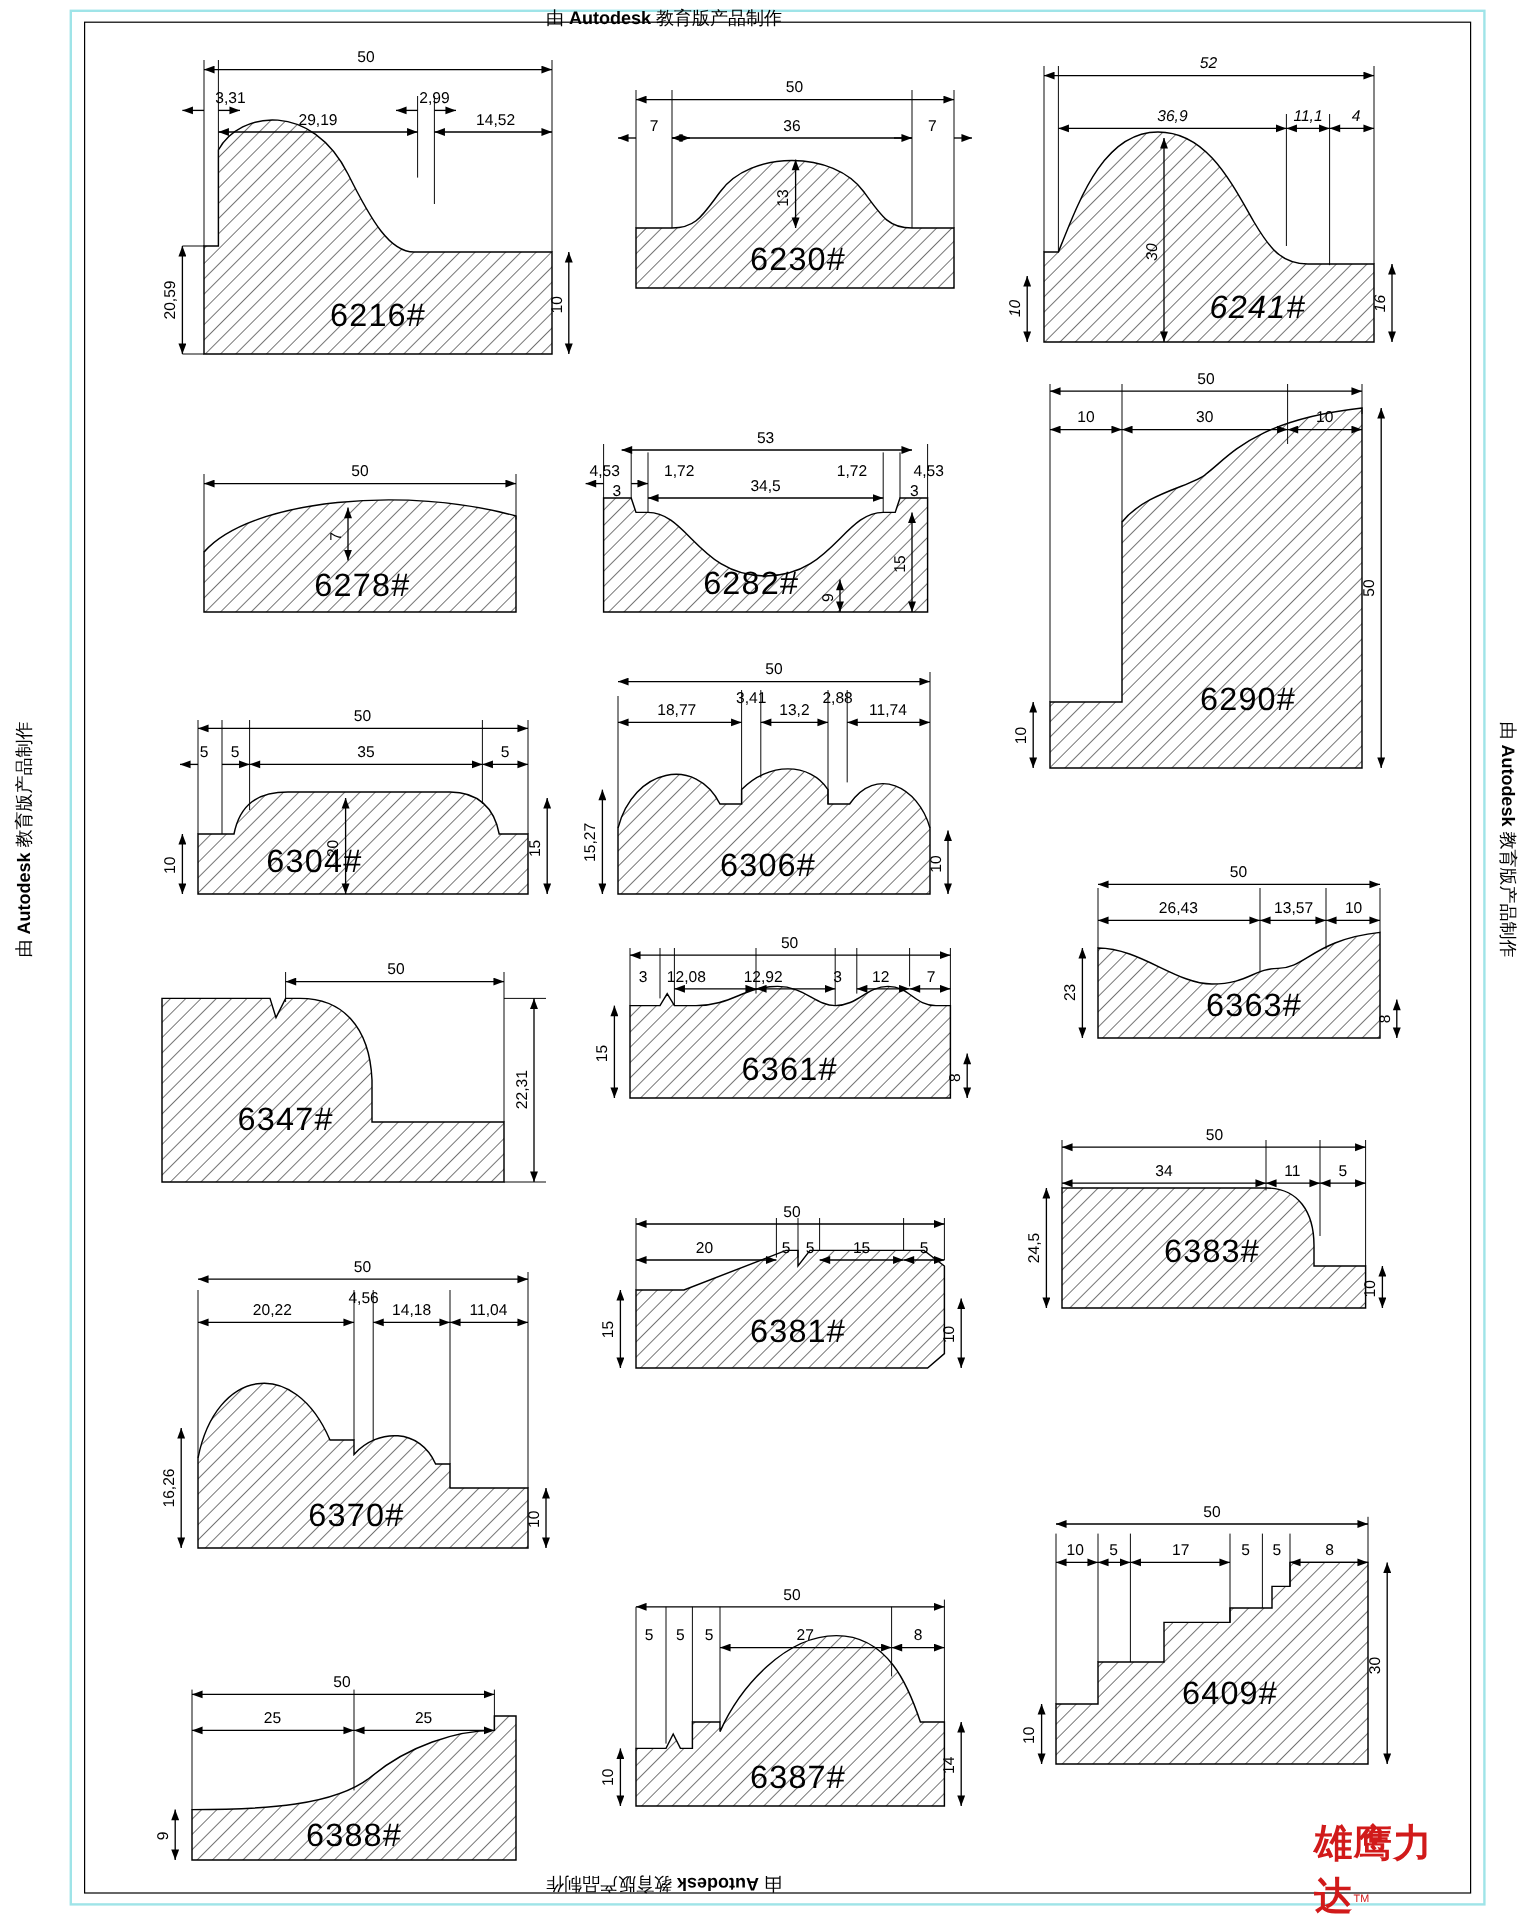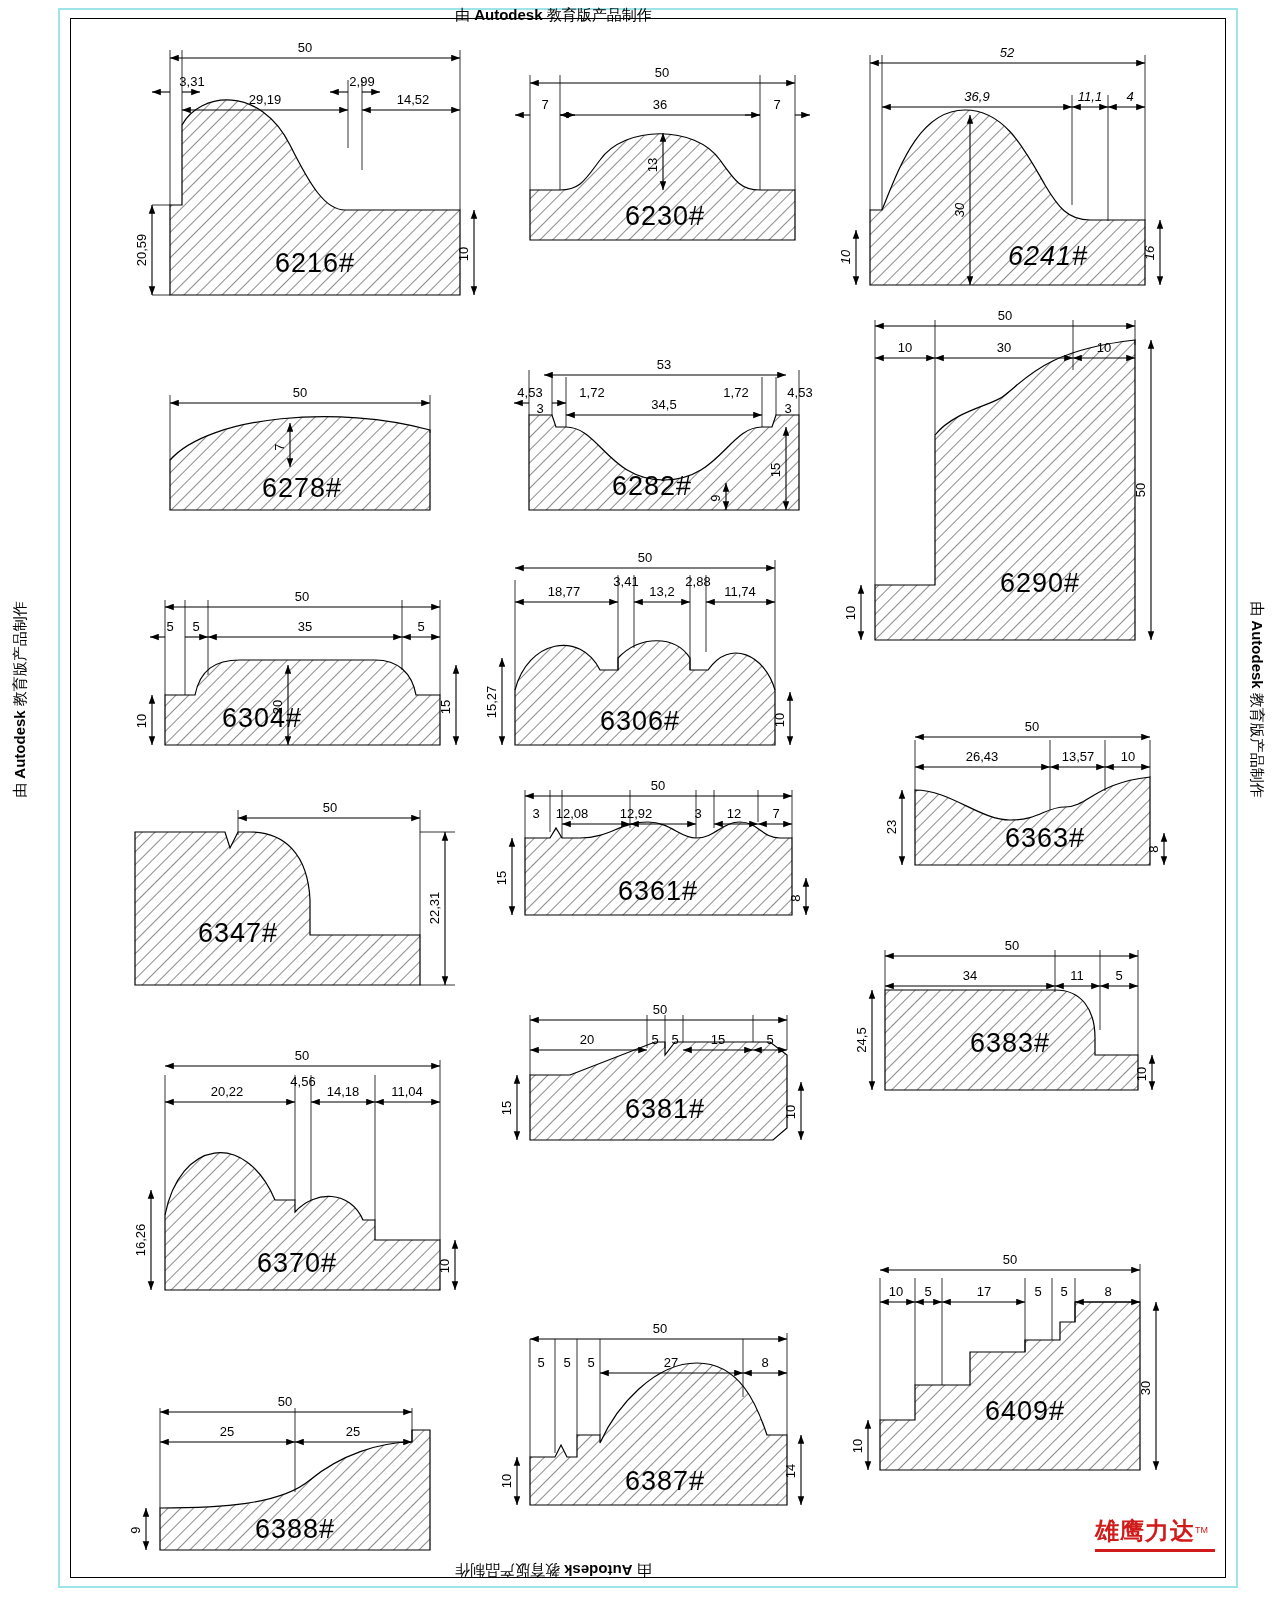--- a/index.html
+++ b/index.html
@@ -18,21 +18,21 @@
   .fig{position:absolute;}
   .fig svg{display:block;overflow:visible;}
   .label{font-family:"Liberation Sans",sans-serif;font-size:27px;fill:#000;letter-spacing:1px;}
   .dim{font-family:"Liberation Sans",sans-serif;font-size:13px;fill:#000;}
   .dimv{font-family:"Liberation Sans",sans-serif;font-size:13px;fill:#000;}
   .ln{stroke:#000;stroke-width:1.1;fill:none;}
   .thin{stroke:#000;stroke-width:0.8;fill:none;}
   .hatch{fill:url(#hatchP);stroke:#000;stroke-width:1.2;}
 
   .logo{position:absolute;left:1095px;top:1515px;width:130px;height:60px;}
-  .logo .cn{font-family:"Liberation Serif",serif;font-size:24px;color:#d11a1a;font-weight:bold;letter-spacing:1px;}
+  .logo .cn{font-family:"Liberation Serif",serif;font-size:32px;color:#d11a1a;font-weight:bold;letter-spacing:1px;}
   .logo .tm{font-size:9px;color:#d11a1a;vertical-align:super;}
   .logo .bar{width:120px;height:3px;background:#d11a1a;margin-top:2px;}
 </style>
 </head>
 <body>
 
 <div class="page">
 
   <div class="border-outer"></div>
   <div class="border-inner"></div>
@@ -156,21 +156,21 @@
       <line class="thin" x1="30" y1="85" x2="30" y2="20"></line>
       <line class="thin" x1="290" y1="58" x2="290" y2="20"></line>
       <line class="ln" x1="30" y1="28" x2="290" y2="28" marker-start="url(#arS)" marker-end="url(#ar)"></line>
       <text class="dim" x="160" y="22" text-anchor="middle">50</text>
       <line class="ln" x1="150" y1="48" x2="150" y2="92" marker-start="url(#arS)" marker-end="url(#ar)"></line>
       <text class="dimv" x="144" y="72" text-anchor="middle" transform="rotate(-90 144 72)">7</text>
       <text class="label" x="162" y="122" text-anchor="middle">6278#</text>
     </svg>
   </div>
 
-  <div class="fig" style="left:504px;top:335px;">
+  <div class="fig" style="left:478px;top:335px;">
     <svg width="330" height="200" viewBox="0 0 330 200">
       <path class="hatch" d="M25,175 L25,80 L48,80 L52,92 L62,92 C95,92 105,145 160,145 C215,145 225,92 258,92 L268,92 L272,80 L295,80 L295,175 Z"></path>
       <line class="thin" x1="25" y1="80" x2="25" y2="35"></line>
       <line class="thin" x1="48" y1="80" x2="48" y2="42"></line>
       <line class="thin" x1="62" y1="92" x2="62" y2="42"></line>
       <line class="thin" x1="258" y1="92" x2="258" y2="42"></line>
       <line class="thin" x1="272" y1="80" x2="272" y2="42"></line>
       <line class="thin" x1="295" y1="80" x2="295" y2="35"></line>
       <line class="ln" x1="40" y1="40" x2="282" y2="40" marker-start="url(#arS)" marker-end="url(#ar)"></line>
       <text class="dim" x="160" y="34" text-anchor="middle">53</text>

